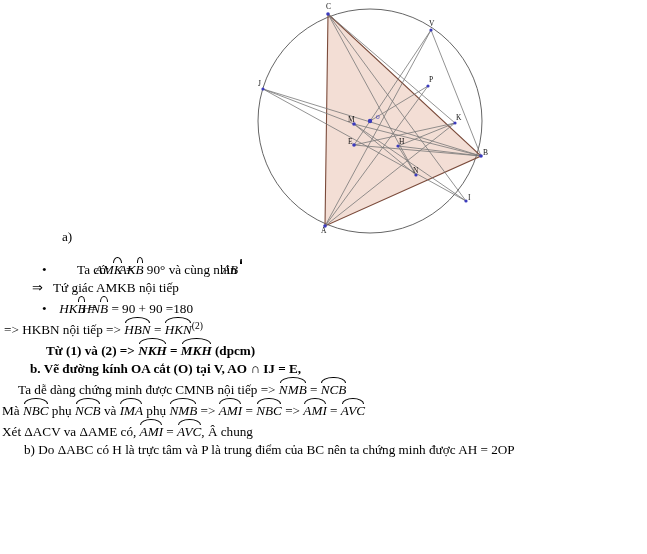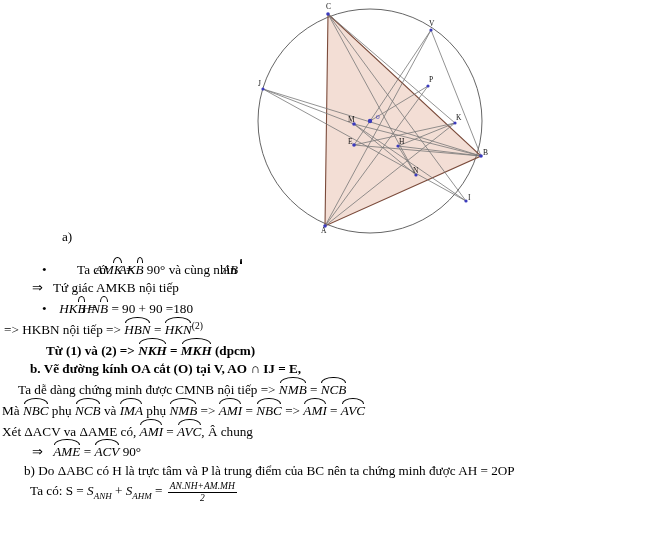--- a/index.html
+++ b/index.html
@@ -281,37 +281,19 @@
       <span class="ang">AVC</span>
     </div>
 
     <div class="line" style="margin-left:2px">
       <span>Xét ΔACV va ΔAME có,</span>
       <span class="ang">AMI</span>
       <span>=</span>
       <span class="ang">AVC</span><span>, Â chung</span>
     </div>
 
-    <div class="arrow-line line">
-      <span class="arrow">⇒</span>
-      <span class="ang">AME</span>
-      <span>=</span>
-      <span class="ang">ACV</span>
-      <span>90°</span>
-    </div>
 
 
     <div class="line" style="margin-left:24px">b)   Do ΔABC có H là trực tâm và P là trung điểm của BC nên ta chứng minh được AH = 2OP</div>
 
-    <div class="line" style="margin-left:30px">
-      <span>Ta có:  S =</span>
-      <span class="it">S</span><span class="sub">ANH</span>
-      <span>+</span>
-      <span class="it">S</span><span class="sub">AHM</span>
-      <span>=</span>
-      <span class="frac">
-        <span class="num it">AN.NH+AM.MH</span>
-        <span class="den it">2</span>
-      </span>
-    </div>
 
   </div>
 </div>
 
 </body></html>

